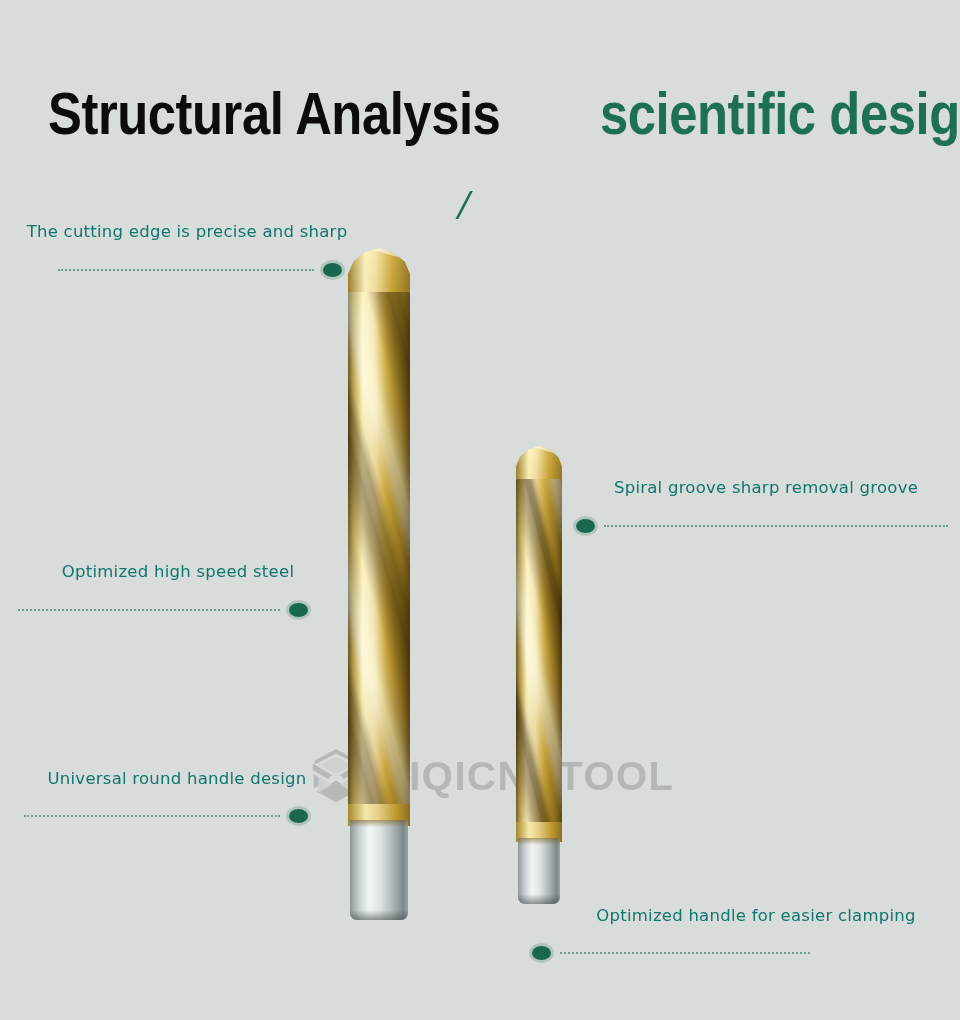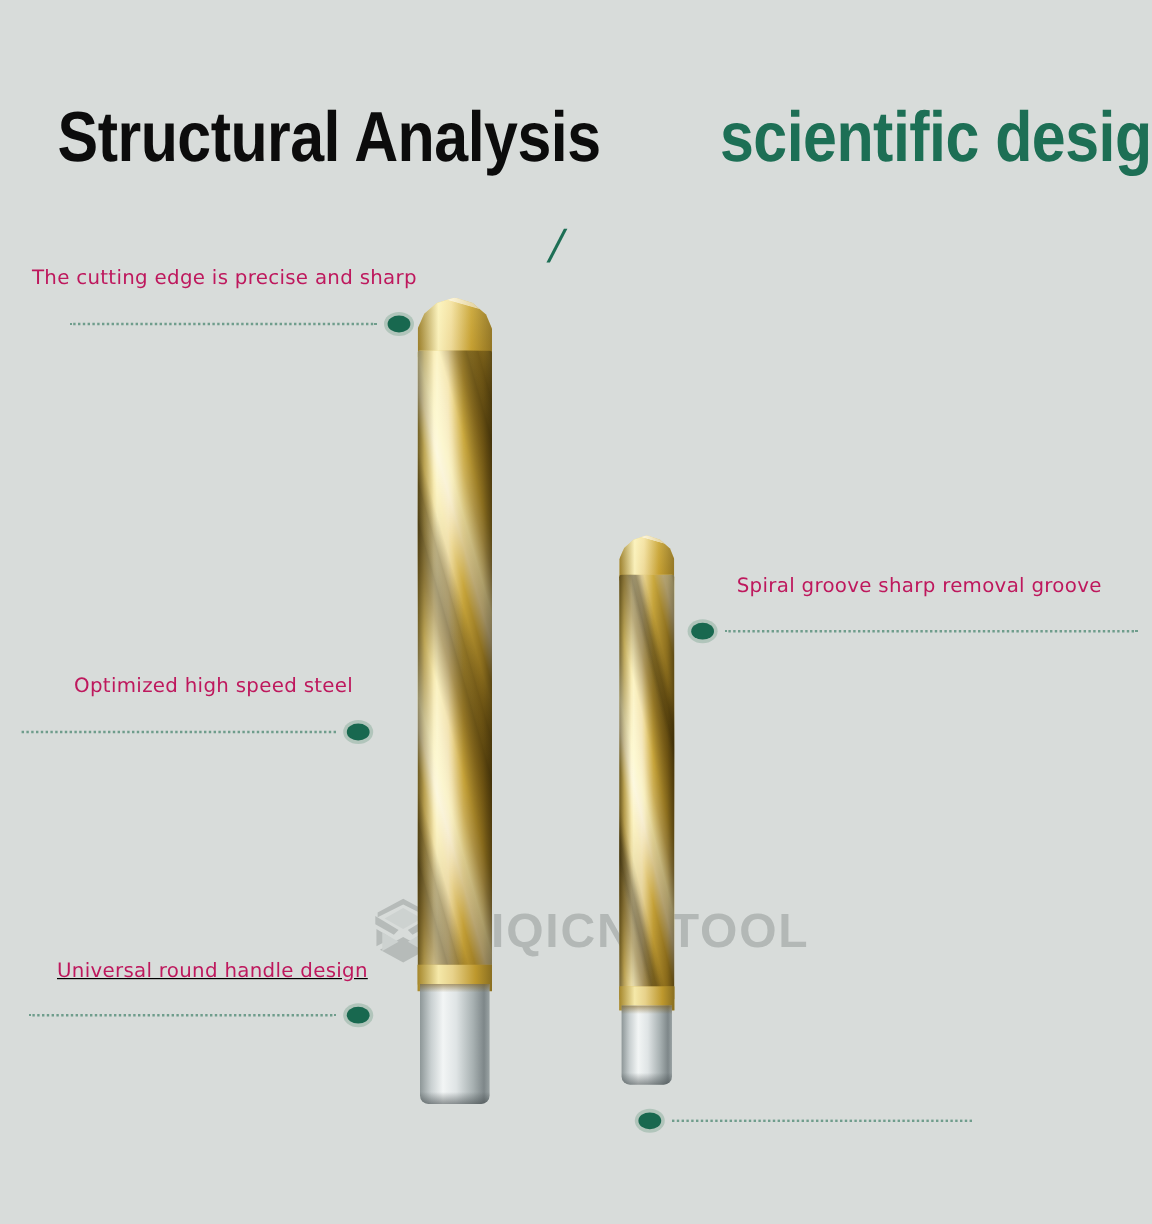--- a/index.html
+++ b/index.html
@@ -44,21 +44,21 @@
     font-family:"Liberation Sans", sans-serif;
     font-weight:bold; font-size:40px; color:#b3b8b6;
     letter-spacing:1.5px;
   }
   .wm-mark { width:62px; height:62px; position:relative; }
 
   
   .callout { position:absolute; }
   .callout-text {
     font-family:"DejaVu Sans", sans-serif;
-    font-size:16.5px; color:#be185d; white-space:nowrap;
+    font-size:16.5px; color:#0f766e; white-space:nowrap;
     letter-spacing:0.25px;
   }
   .leader { display:flex; align-items:center; }
   .dots {
     height:0; border-top:2px dotted #6f9d8c; flex:0 0 auto;
   }
   .dot-marker {
     width:19px; height:14px; border-radius:50%;
     background:#18684f;
     box-shadow:0 0 0 3px rgba(146,178,163,0.55);
@@ -264,28 +264,29 @@
   </div>
 
   <div class="callout c-left" style="left:18px; top:562px; width:320px;">
     <div class="callout-text">Optimized high speed steel</div>
     <div class="leader" style="margin-top:22px;">
       <div class="dots" style="width:262px;"></div>
       <div class="dot-marker" style="margin-left:9px;"></div>
     </div>
   </div>
 
-  <div class="callout c-left" style="left:14px; top:799px; width:326px;text-decoration:underline;">
+  <div class="callout c-left" style="left:14px; top:769px; width:326px;">
     <div class="callout-text">Universal round handle design</div>
     <div class="leader" style="margin-top:21px; padding-left:10px;">
       <div class="dots" style="width:256px;"></div>
       <div class="dot-marker" style="margin-left:9px;"></div>
     </div>
   </div>
 
   <div class="callout c-right" style="left:532px; top:906px; width:424px;">
+    <div class="callout-text" style="margin-left:24px;">Optimized handle for easier clamping</div>
     <div class="leader" style="margin-top:21px;">
       <div class="dot-marker"></div>
       <div class="dots" style="width:250px; margin-left:9px;"></div>
     </div>
   </div>
 
 </div>
 
 </body></html>

